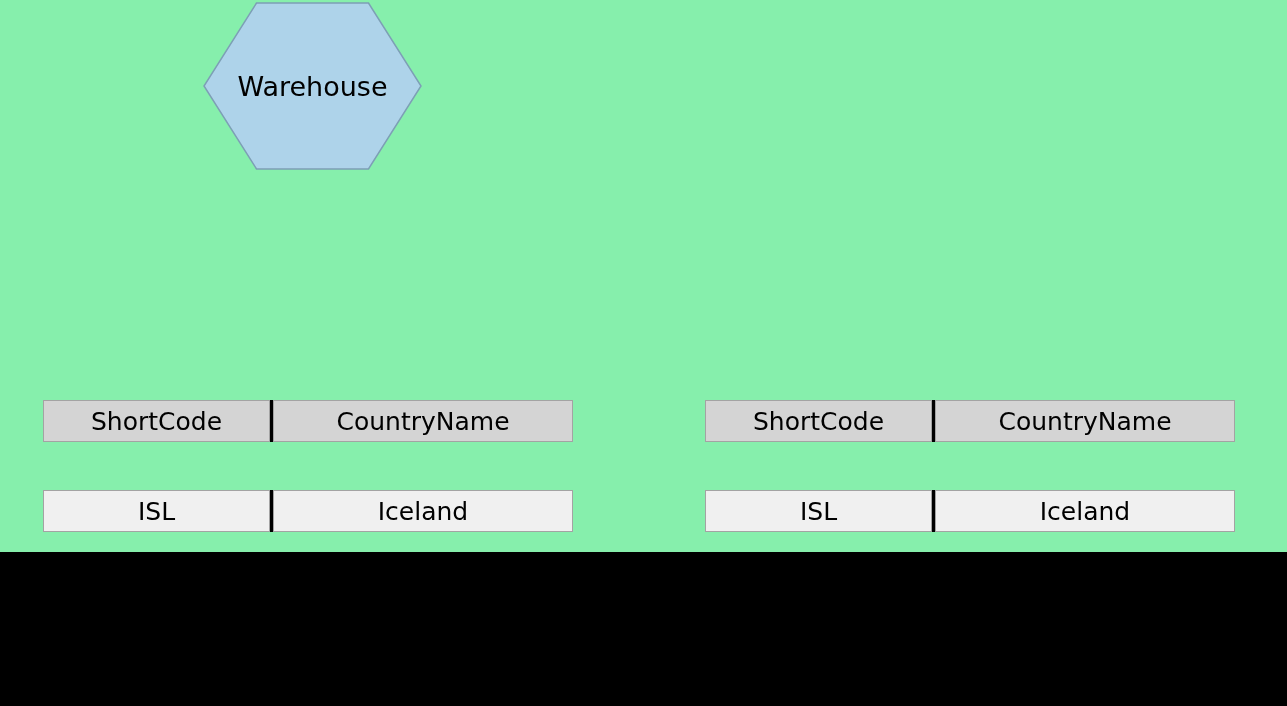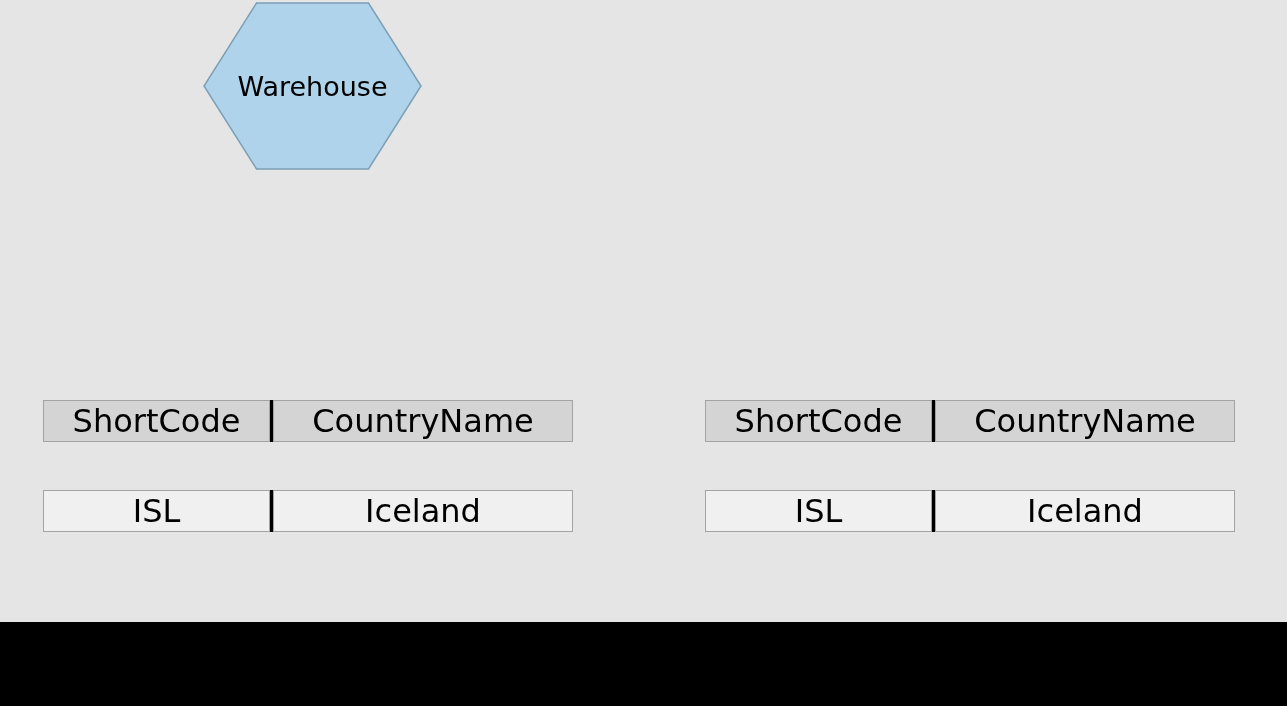--- a/index.html
+++ b/index.html
@@ -7,22 +7,22 @@
     margin: 0;
     padding: 0;
     background: #000000;
   }
   body {
     font-family: "DejaVu Sans", sans-serif;
   }
   #canvas {
     position: relative;
     width: 1287px;
-    height: 622px;
-    background: #e5e5e5;
+    height: 552px;
+    background: #86efac;
     overflow: hidden;
     text-decoration: underline;
   }
 
   
   .hex-node {
     position: absolute;
   }
   .hex-node svg {
     display: block;
@@ -55,21 +55,21 @@
     flex-direction: row;
   }
   .tbl-cell {
     box-sizing: border-box;
     display: flex;
     align-items: center;
     justify-content: center;
     height: 42px;
     border: 1px solid #a3a3a3;
     color: #000000;
-    font-size: 32px;
+    font-size: 25px;
     font-family: "DejaVu Sans", sans-serif;
     white-space: nowrap;
     overflow: hidden;
   }
   .tbl-cell.header {
     background: #d4d4d4;
   }
   .tbl-cell.data {
     background: #f0f0f0;
   }

